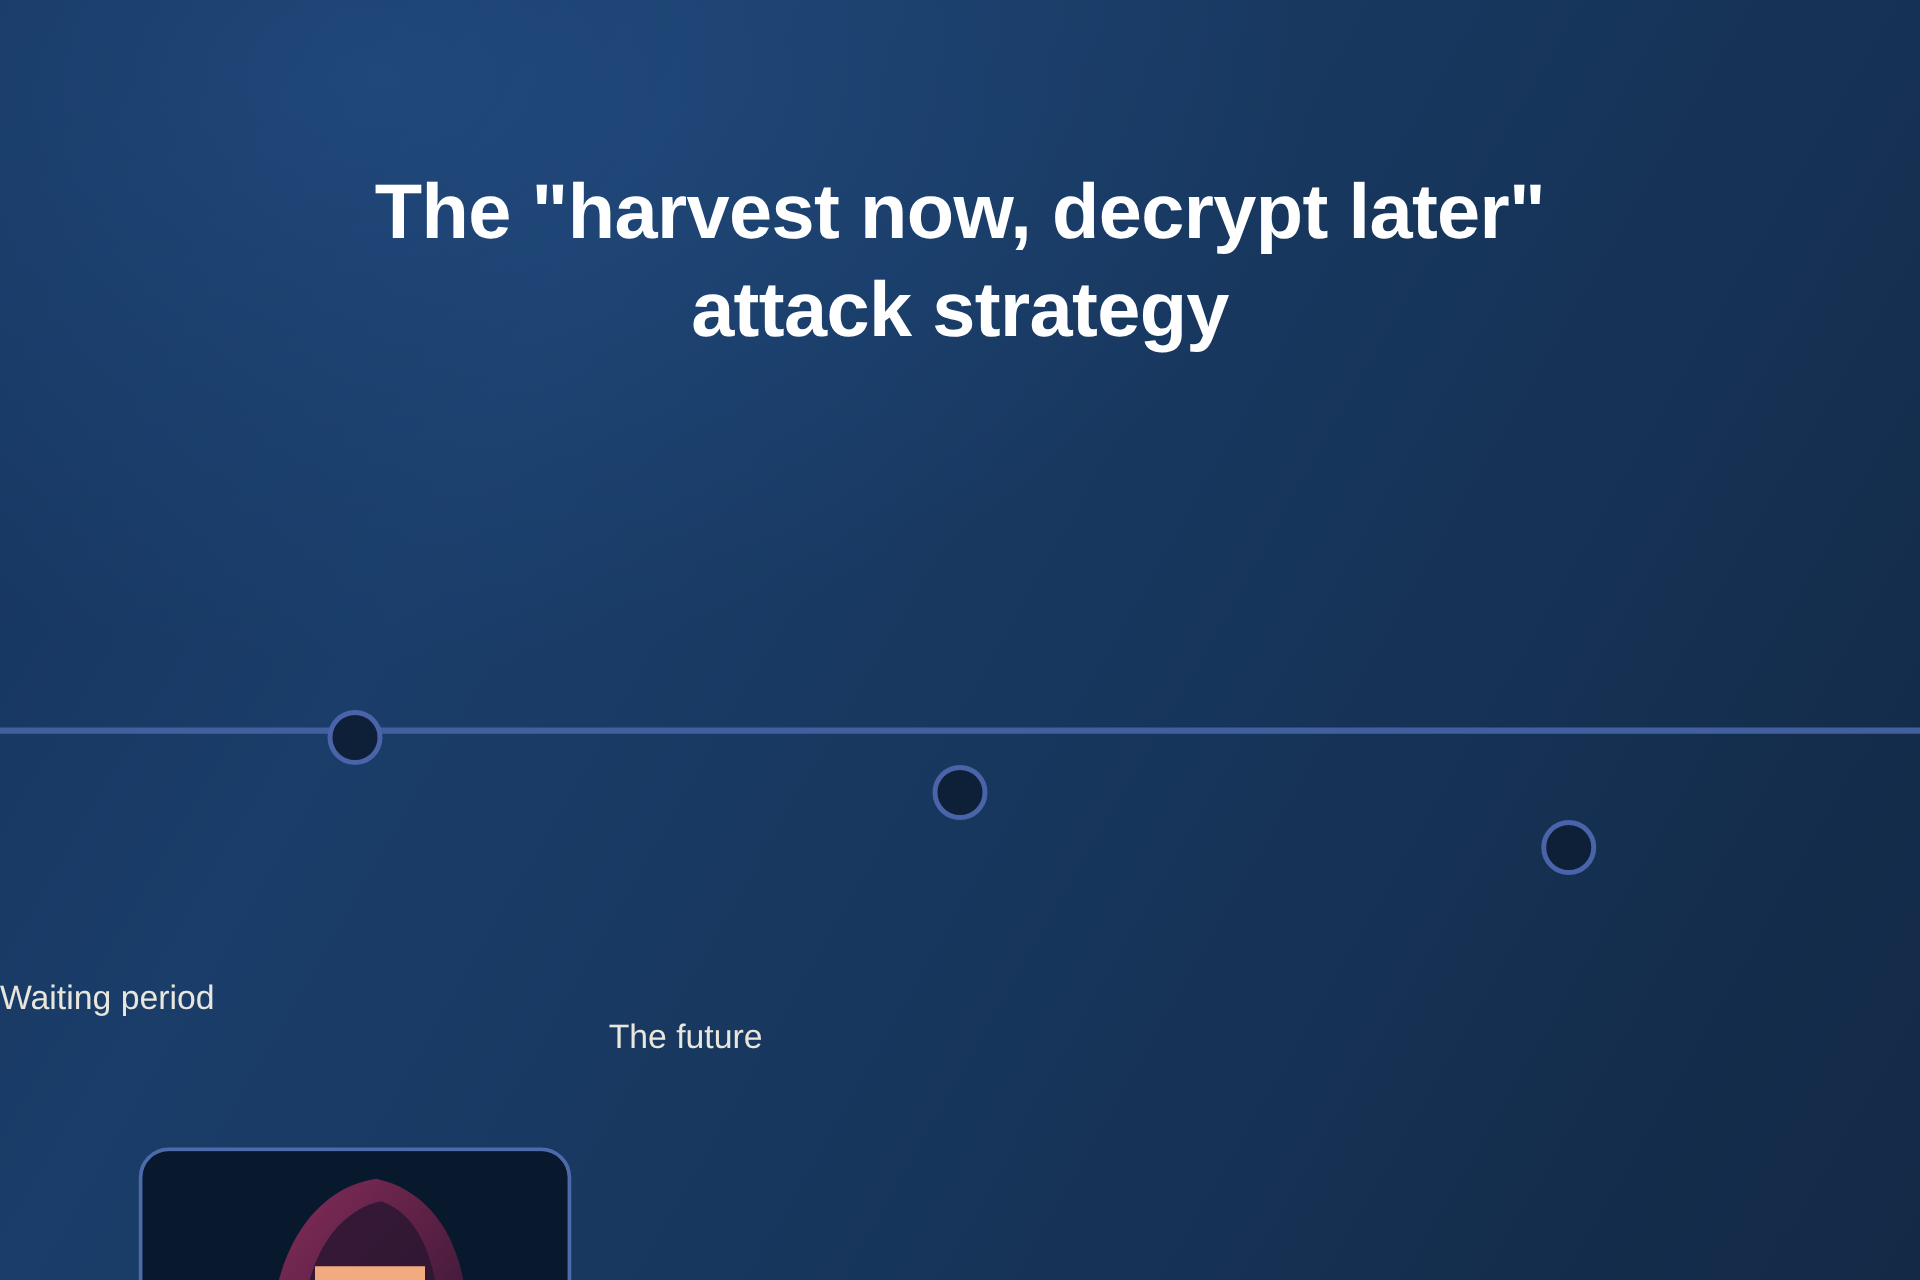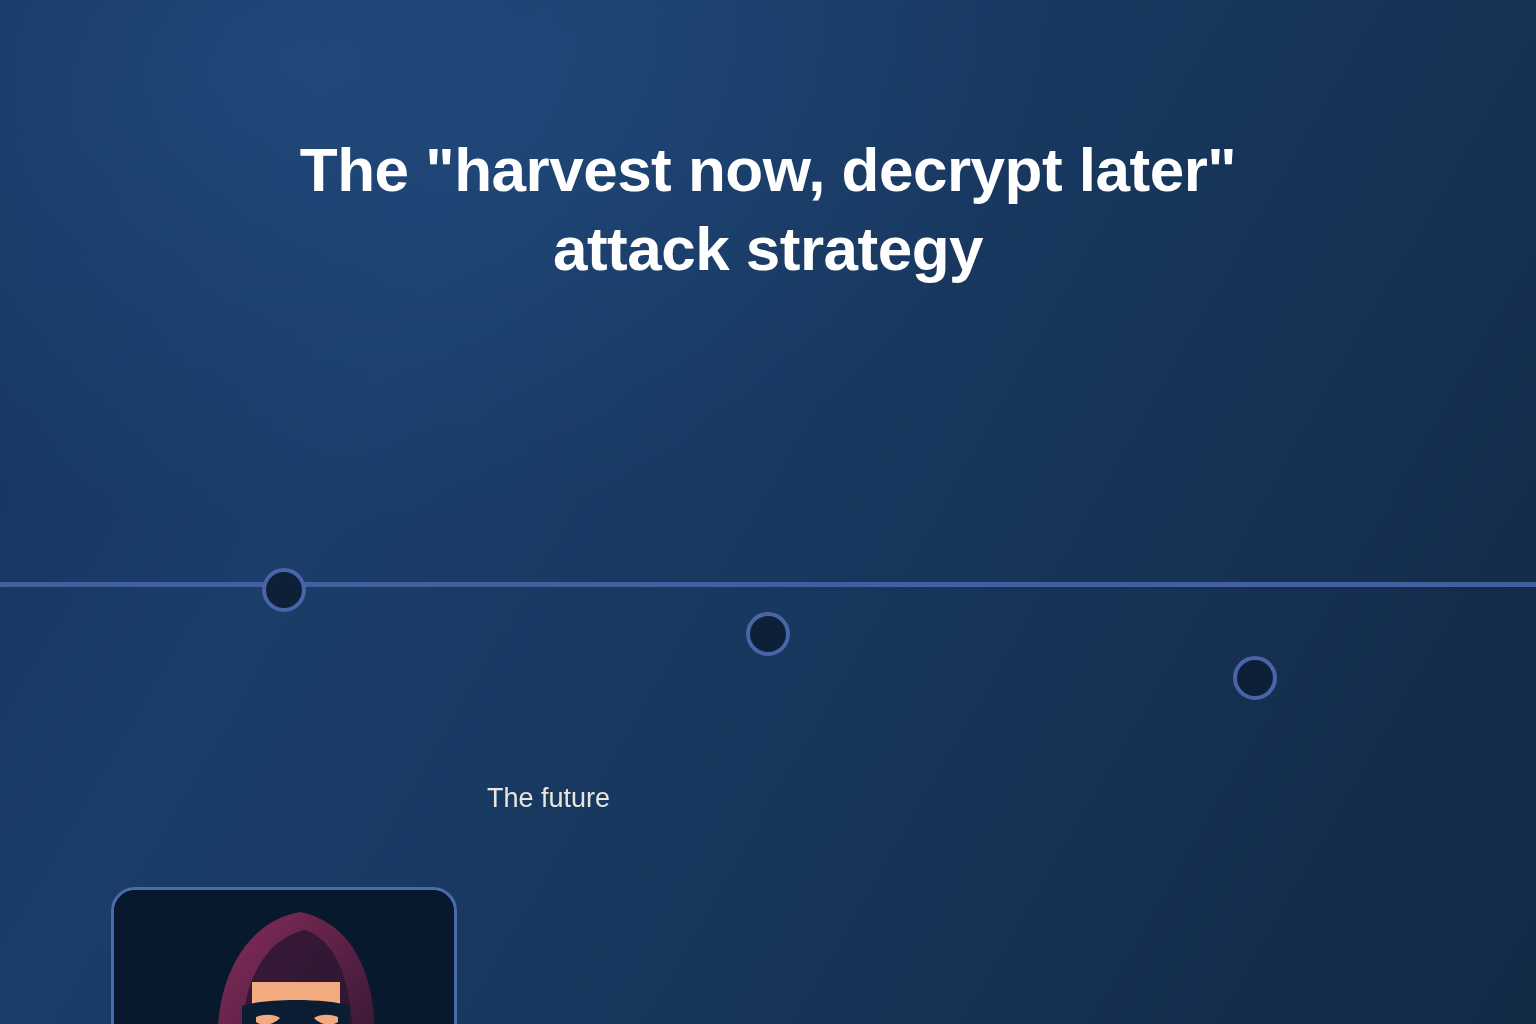--- a/index.html
+++ b/index.html
@@ -100,20 +100,21 @@
   <h1 class="title">The "harvest now, decrypt later"
 attack strategy</h1>
 
   <div class="timeline-line"></div>
 
   <div class="tl-node" style="left:18.5%"></div>
   <div class="tl-node" style="left:50%"></div>
   <div class="tl-node" style="left:81.7%"></div>
 
   <div class="tl-label" style="left:18.5%">Today</div>
+  <div class="tl-label" style="left:50%">Waiting period</div>
   <div class="tl-label" style="left:81.7%">The future</div>
 
   <div class="card" style="left:18.5%">
     <svg viewBox="0 0 340 332" xmlns="http://www.w3.org/2000/svg">
       <defs>
         <linearGradient id="hoodG" x1="0.15" y1="0" x2="1" y2="0.9">
           <stop offset="0" stop-color="#7e2b57"></stop>
           <stop offset="0.45" stop-color="#5d2146"></stop>
           <stop offset="1" stop-color="#2a1630"></stop>
         </linearGradient>

